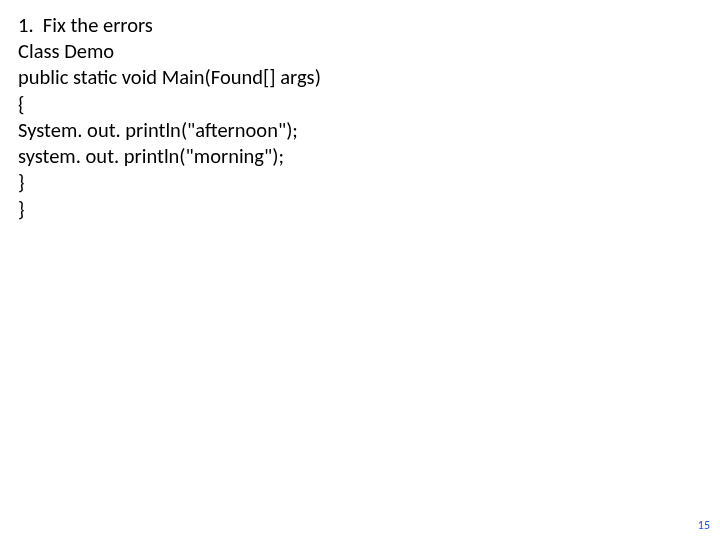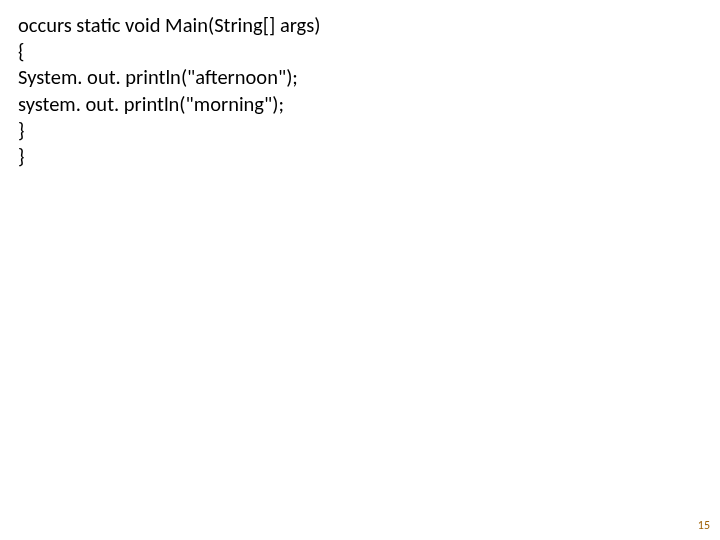--- a/index.html
+++ b/index.html
@@ -48,32 +48,36 @@
     line-height: 1.55;
   }
   .bold {
     font-weight: 700;
   }
   .page-num {
     position: absolute;
     right: 10px;
     bottom: 8px;
     font-size: 12px;
-    color: #a16207;
+    color: #1d4ed8;
   }
 </style>
 </head>
 <body>
 
 <div class="slide">
 
 
   <div class="body">
+    <p class="para">
+      <span>1.</span>&nbsp;&nbsp;<span>Fix the errors</span>
+    </p>
 
-    <p>occurs static void Main(String[] args)</p>
+    <p>Class Demo</p>
+    <p>public static void Main(Found[] args)</p>
     <p>{</p>
     <p>System. out. println("afternoon");</p>
     <p>system. out. println("morning");</p>
     <p>}</p>
     <p>}</p>
 
 
   </div>
 
   <div class="page-num">15</div>

